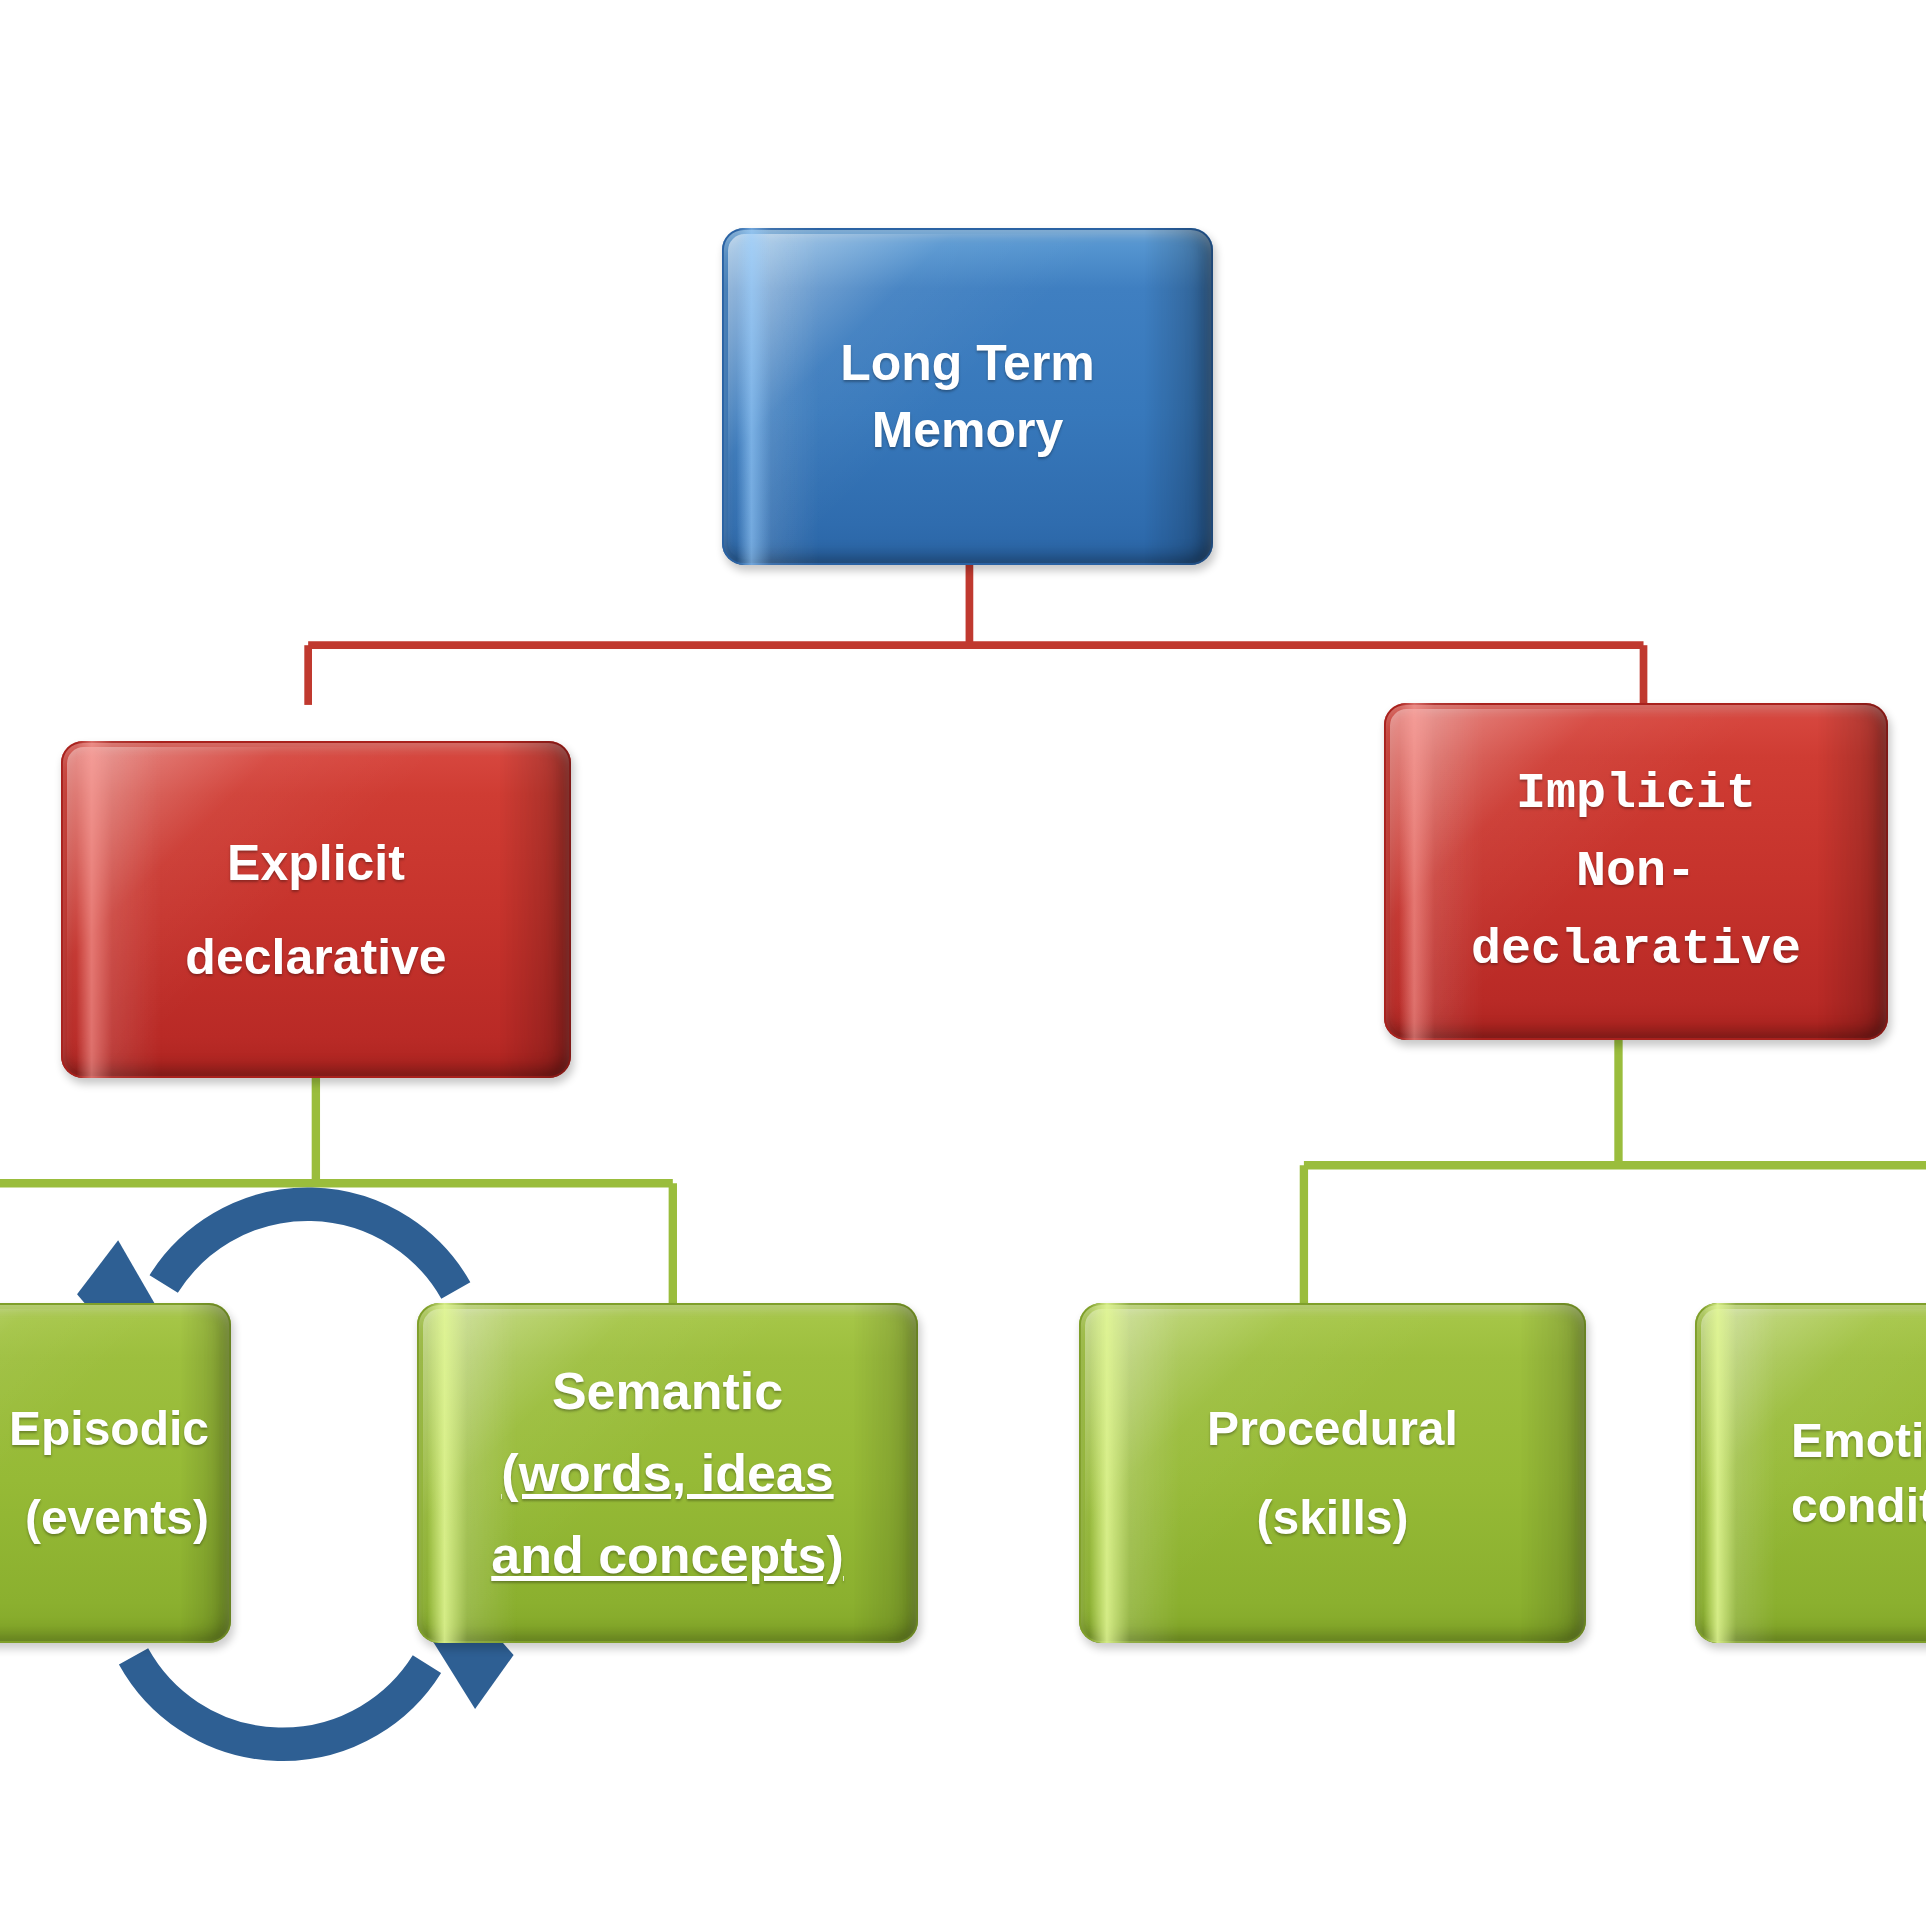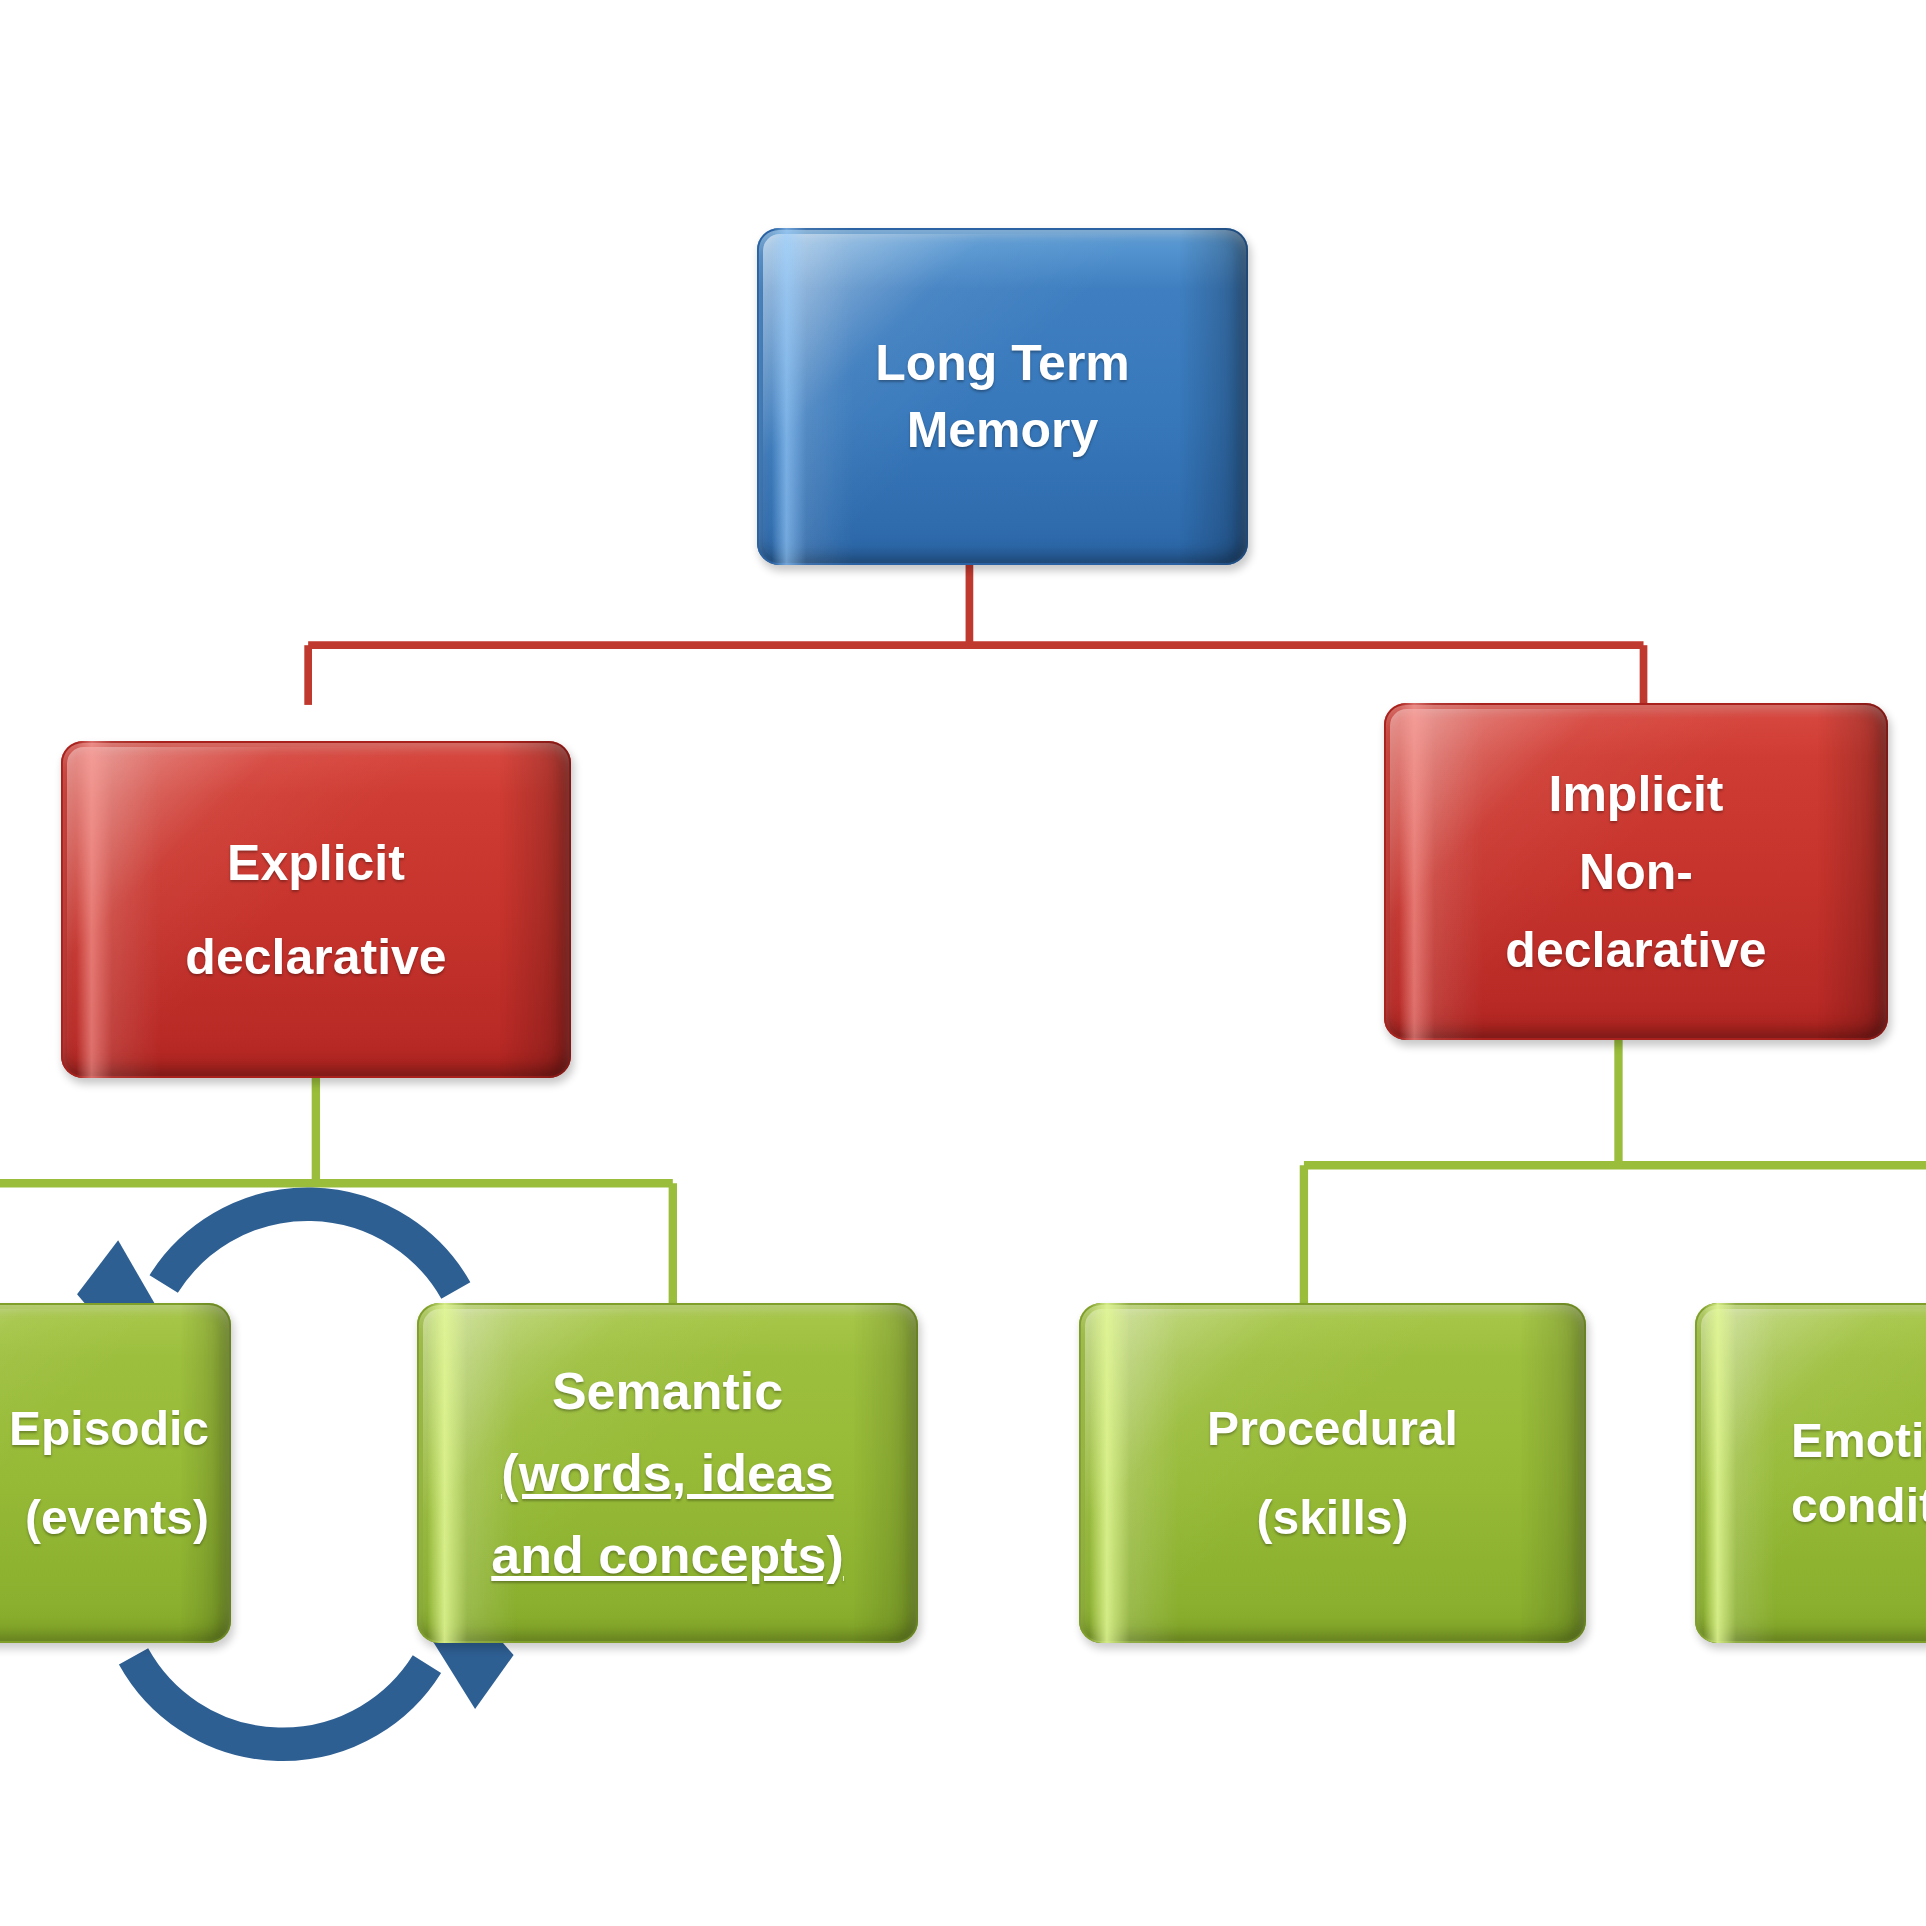--- a/index.html
+++ b/index.html
@@ -78,21 +78,20 @@
   
   .node.blue {
     background:
       linear-gradient(180deg, #5e9ed6 0%, #3f7fc1 18%, #3778bb 55%, #2f6cae 88%, #2a64a4 100%);
     box-shadow:
       inset 0 0 0 1.9px #2a62a3,
       inset 0 6.4px 11.6px rgba(255,255,255,0.34),
       inset -10.3px 0 16.7px rgba(0,0,0,0.22),
       inset 0 -10.3px 15.4px rgba(0,0,0,0.22),
       2.6px 5.1px 9px rgba(0,0,0,0.22);
-    margin-left: 35px;
   }
   .node.blue::before {
     background:
       linear-gradient(135deg, rgba(255,255,255,0.55) 0%, rgba(255,255,255,0.06) 28%, rgba(255,255,255,0) 48%);
   }
   .node.blue::after {
     background:
       linear-gradient(90deg, rgba(255,255,255,0.00) 0%, rgba(255,255,255,0.00) 3%, rgba(160,210,255,0.60) 6.0%, rgba(255,255,255,0.10) 10%, rgba(255,255,255,0) 20%),
       linear-gradient(270deg, rgba(0,0,0,0.26) 0%, rgba(0,0,0,0.00) 14%);
   }
@@ -135,21 +134,21 @@
   }
   .node.green::after {
     background:
       linear-gradient(90deg, rgba(255,255,255,0.00) 0%, rgba(255,255,255,0.00) 2%, rgba(226,247,150,0.85) 5.5%, rgba(255,255,255,0.14) 10%, rgba(255,255,255,0) 20%),
       linear-gradient(270deg, rgba(0,0,0,0.18) 0%, rgba(0,0,0,0.00) 13%);
   }
 
   
   #node-ltm      { left:722px; top:228px;  width:491px;  height:337px;  font-size:50px; }
   #node-explicit { left:61px;   top:741px; width:510px;  height:337px;  font-size:50px; }
-  #node-implicit { left:1384px; top:703px; width:504px;  height:337px;  font-size:50px; }
+  #node-implicit { left:1384px; top:703px; width:504px;  height:337px;  font-size:50px;font-family:Liberation Mono, monospace; }
 
   #node-episodic { left:-161px; top:1303px; width:392px;  height:340px;  font-size:48px; }
   #node-semantic { left:417px;  top:1303px; width:501px;  height:340px;  font-size:52px; }
   #node-procedural { left:1079px; top:1303px; width:507px; height:340px; font-size:48px;align-items:flex-end; }
   #node-emotional { left:1695px; top:1303px; width:411px;  height:340px;  font-size:48px; }
 
   #node-ltm .inner .ln + .ln,
   #node-explicit .inner .ln + .ln,
   #node-implicit .inner .ln + .ln { margin-top: 9px; }
   #node-explicit .inner .ln + .ln { margin-top: 36px; }

